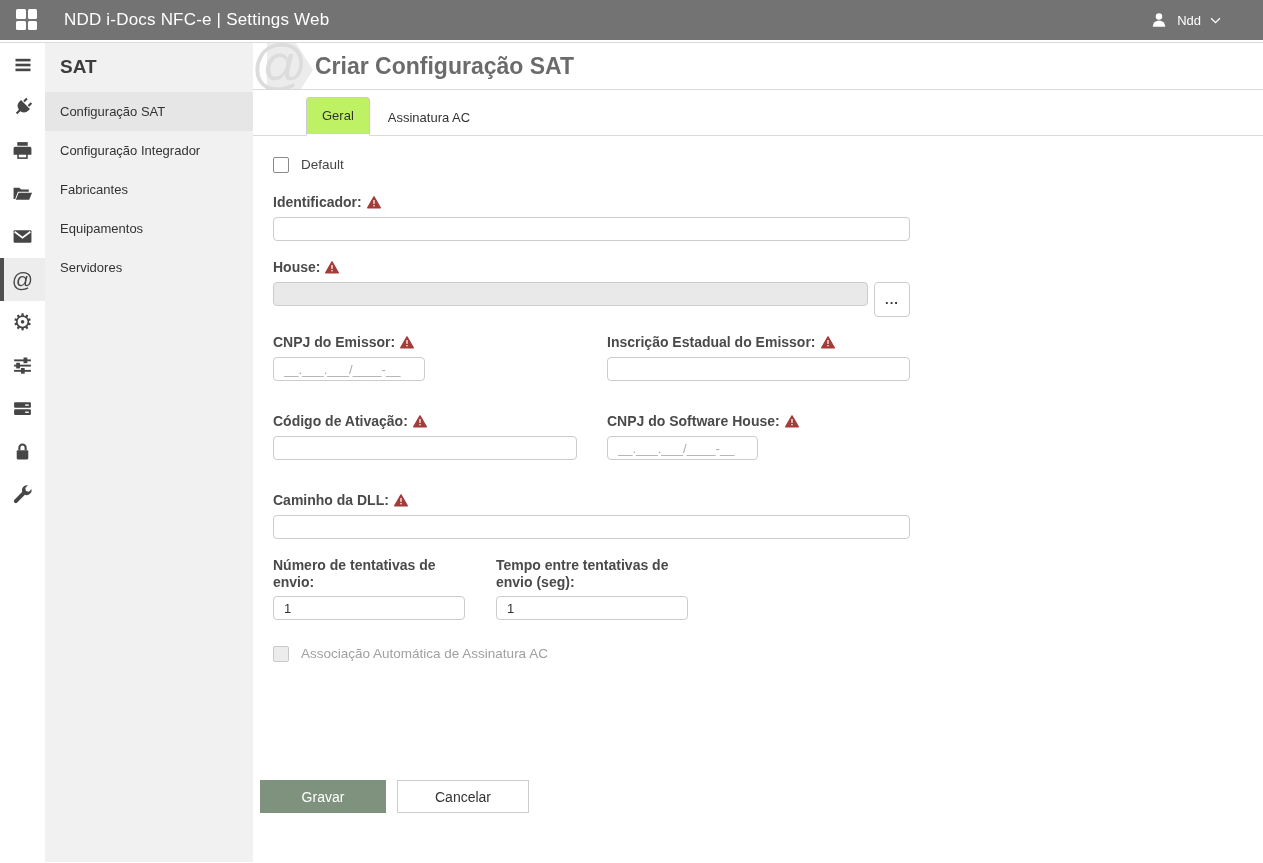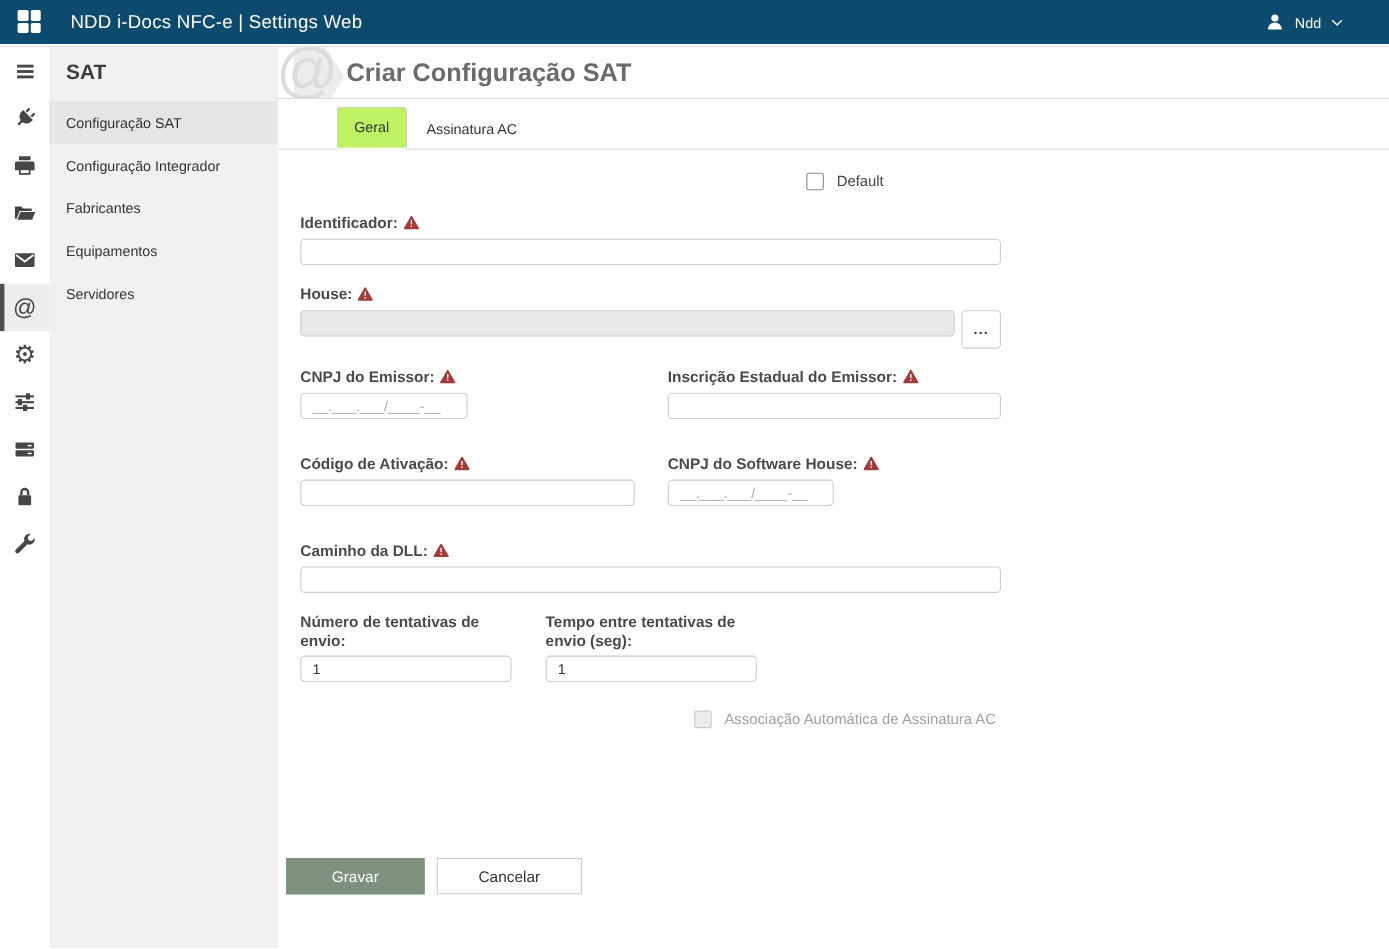--- a/index.html
+++ b/index.html
@@ -1,20 +1,20 @@
 <!DOCTYPE html>
 <html><head>
 <meta charset="utf-8">
 <style>
   * { margin:0; padding:0; box-sizing:border-box; }
   html,body { width:1263px; height:863px; overflow:hidden; background:#fff;
               font-family:"Liberation Sans", sans-serif; }
 
   
-  .topbar { height:40px; background:#0c4a6e; display:flex; align-items:center; padding:0 14px; }
+  .topbar { height:40px; background:#737373; display:flex; align-items:center; padding:0 14px; }
   .logo { width:22px; height:22px; display:grid; grid-template-columns:10px 9px;
           grid-template-rows:10px 9px; gap:2px; margin-left:2px; cursor:pointer; }
   .logo span { background:#fff; border-radius:1.5px; }
   .app-title { color:#fff; font-size:17px; font-weight:400; margin-left:26px; letter-spacing:.2px; }
   .topbar-spacer { flex:1; }
   .user-menu { display:flex; align-items:center; gap:9px; color:#fff; font-size:13px;
                margin-right:28px; cursor:pointer; }
   .topbar-sep { height:3px; background:#fff; border-bottom:1px solid #dadada; }
 
   
@@ -50,21 +50,21 @@
   .page-title { font-size:23px; font-weight:600; color:#6b6b6b; margin-left:62px; }
 
   .tabs { margin-top:7px; border-bottom:1px solid #d9d9d9; display:flex; align-items:flex-end;
           padding-left:5px; }
   .tab { font-size:13px; color:#333; padding:11px 18px; cursor:pointer; margin-bottom:-1px; }
   .tab.active { border:1px solid #ccc; border-bottom:2px solid #fff; border-radius:4px 4px 0 0;
           background:#bef264; padding:10px 15px 11px;margin-left:48px; }
 
   
   .content { padding:20px 0 0 20px; }
-  .check-row { display:flex; align-items:center; gap:12px; height:17px; margin-bottom:21px;justify-content:center; }
+  .check-row { display:flex; align-items:center; gap:12px; height:17px; margin-bottom:21px; }
   .cb { width:16px; height:16px; border:1px solid #8a8a8a; background:#fff; border-radius:2px;
         flex:0 0 16px; cursor:pointer; }
   .cb.disabled { border-color:#c9c9c9; background:#ececec; cursor:default; }
   .check-label { font-size:13.5px; color:#444; }
   .check-label.disabled { color:#a0a0a0; }
 
   .group { margin-bottom:18px; }
   .lbl { display:flex; align-items:center; gap:5px; font-size:14px; font-weight:700;
          color:#4a4a4a; margin-bottom:6px; line-height:17px; }
   .warn { flex:0 0 auto; }

